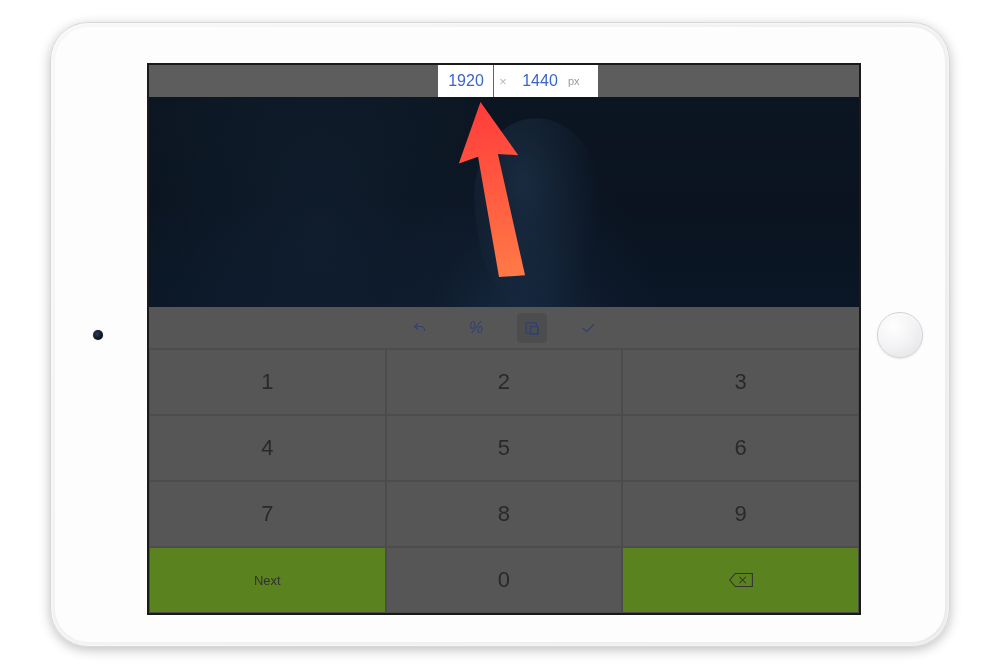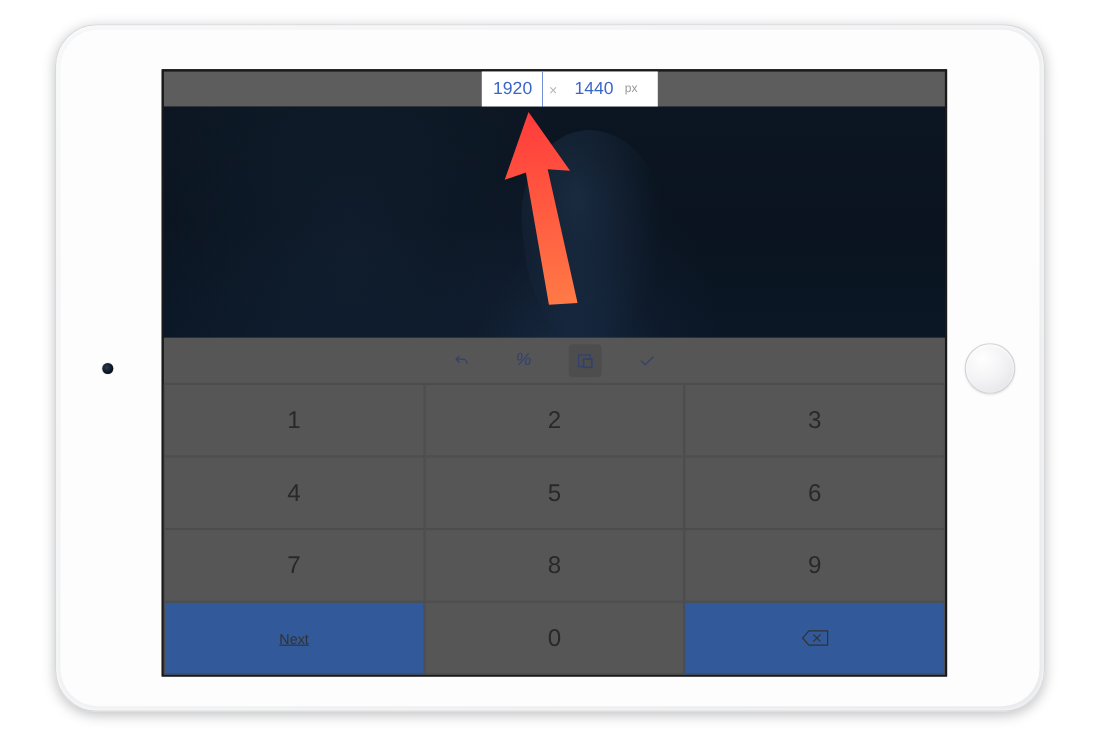--- a/index.html
+++ b/index.html
@@ -187,21 +187,21 @@
   .key {
     border: 0.5px solid #6a6a6a;
     display: flex;
     align-items: center;
     justify-content: center;
     font-size: 22px;
     font-weight: 300;
     color: #2a2a2a;
     background: #7d7d7d;
   }
-  .key.func { background: #3b82f6; font-size: 13px; color: #3a3a3a; text-decoration: underline; }
+  .key.func { background: #84cc16; font-size: 13px; color: #3a3a3a; }
   .key.func svg { width: 26px; height: 18px; }
 
 </style>
 </head>
 <body>
 
 <div class="device">
   <div class="device-inner">
     <div class="camera"></div>
     <div class="home-button"></div>

